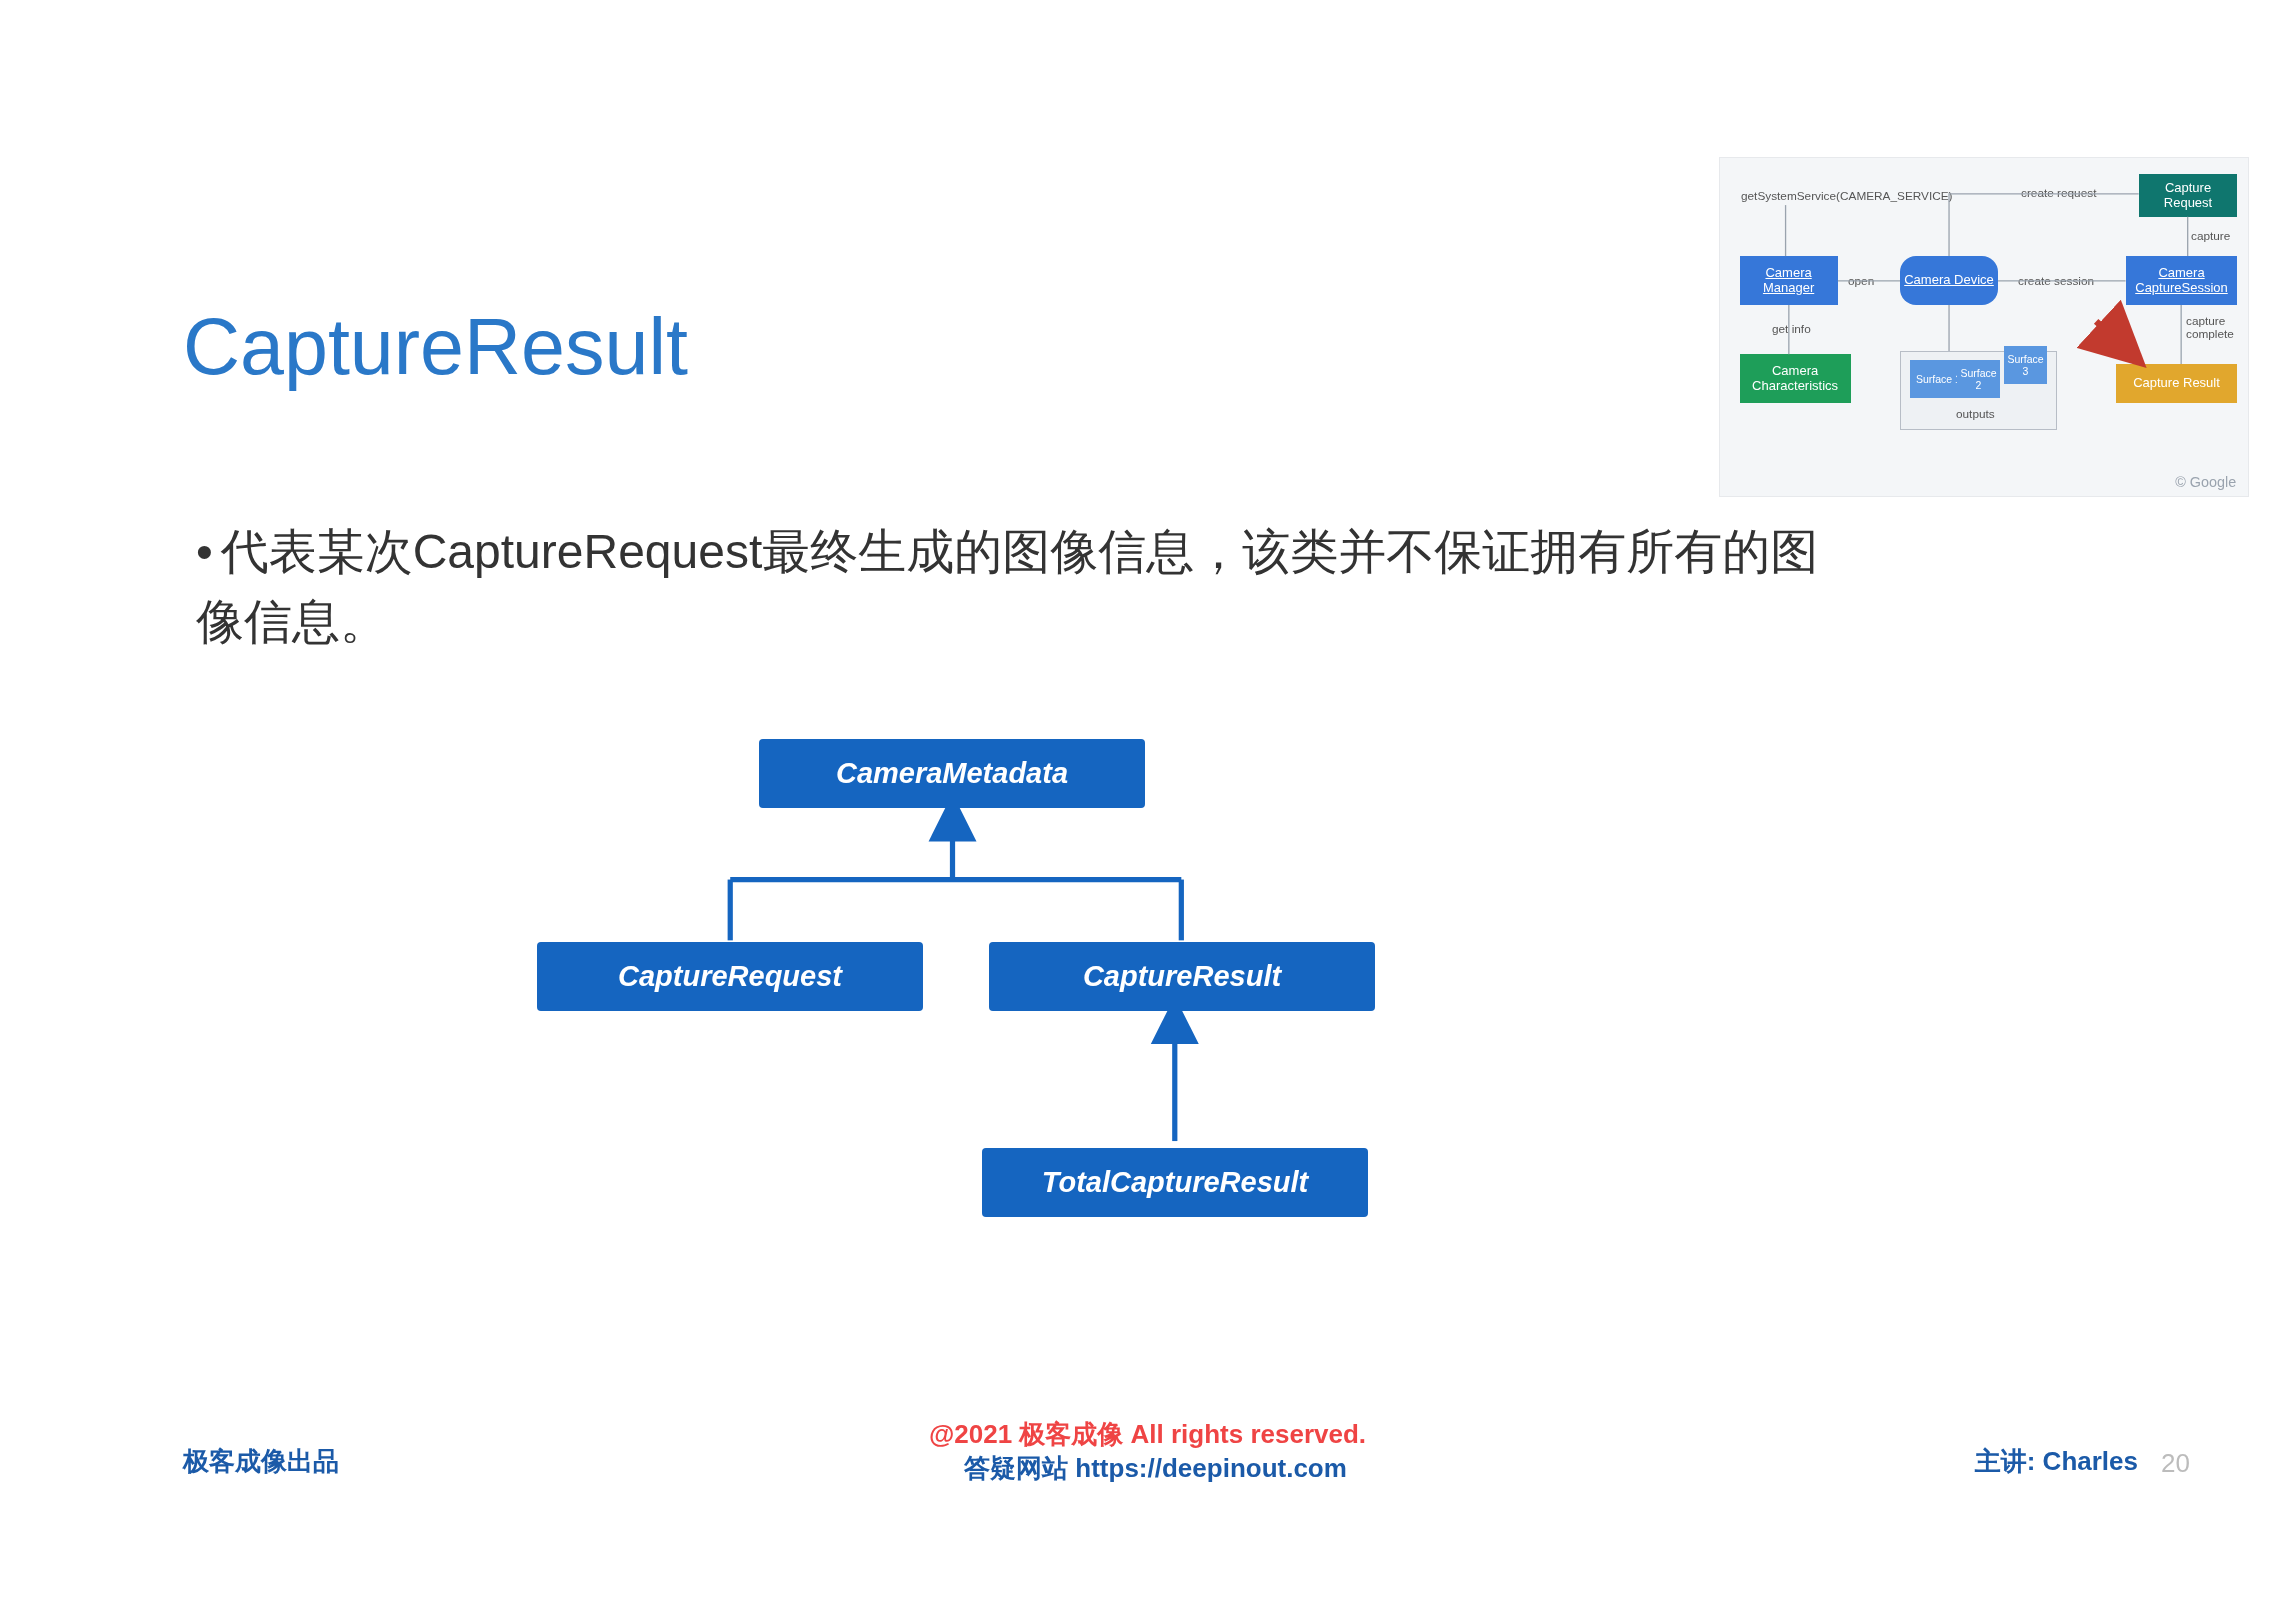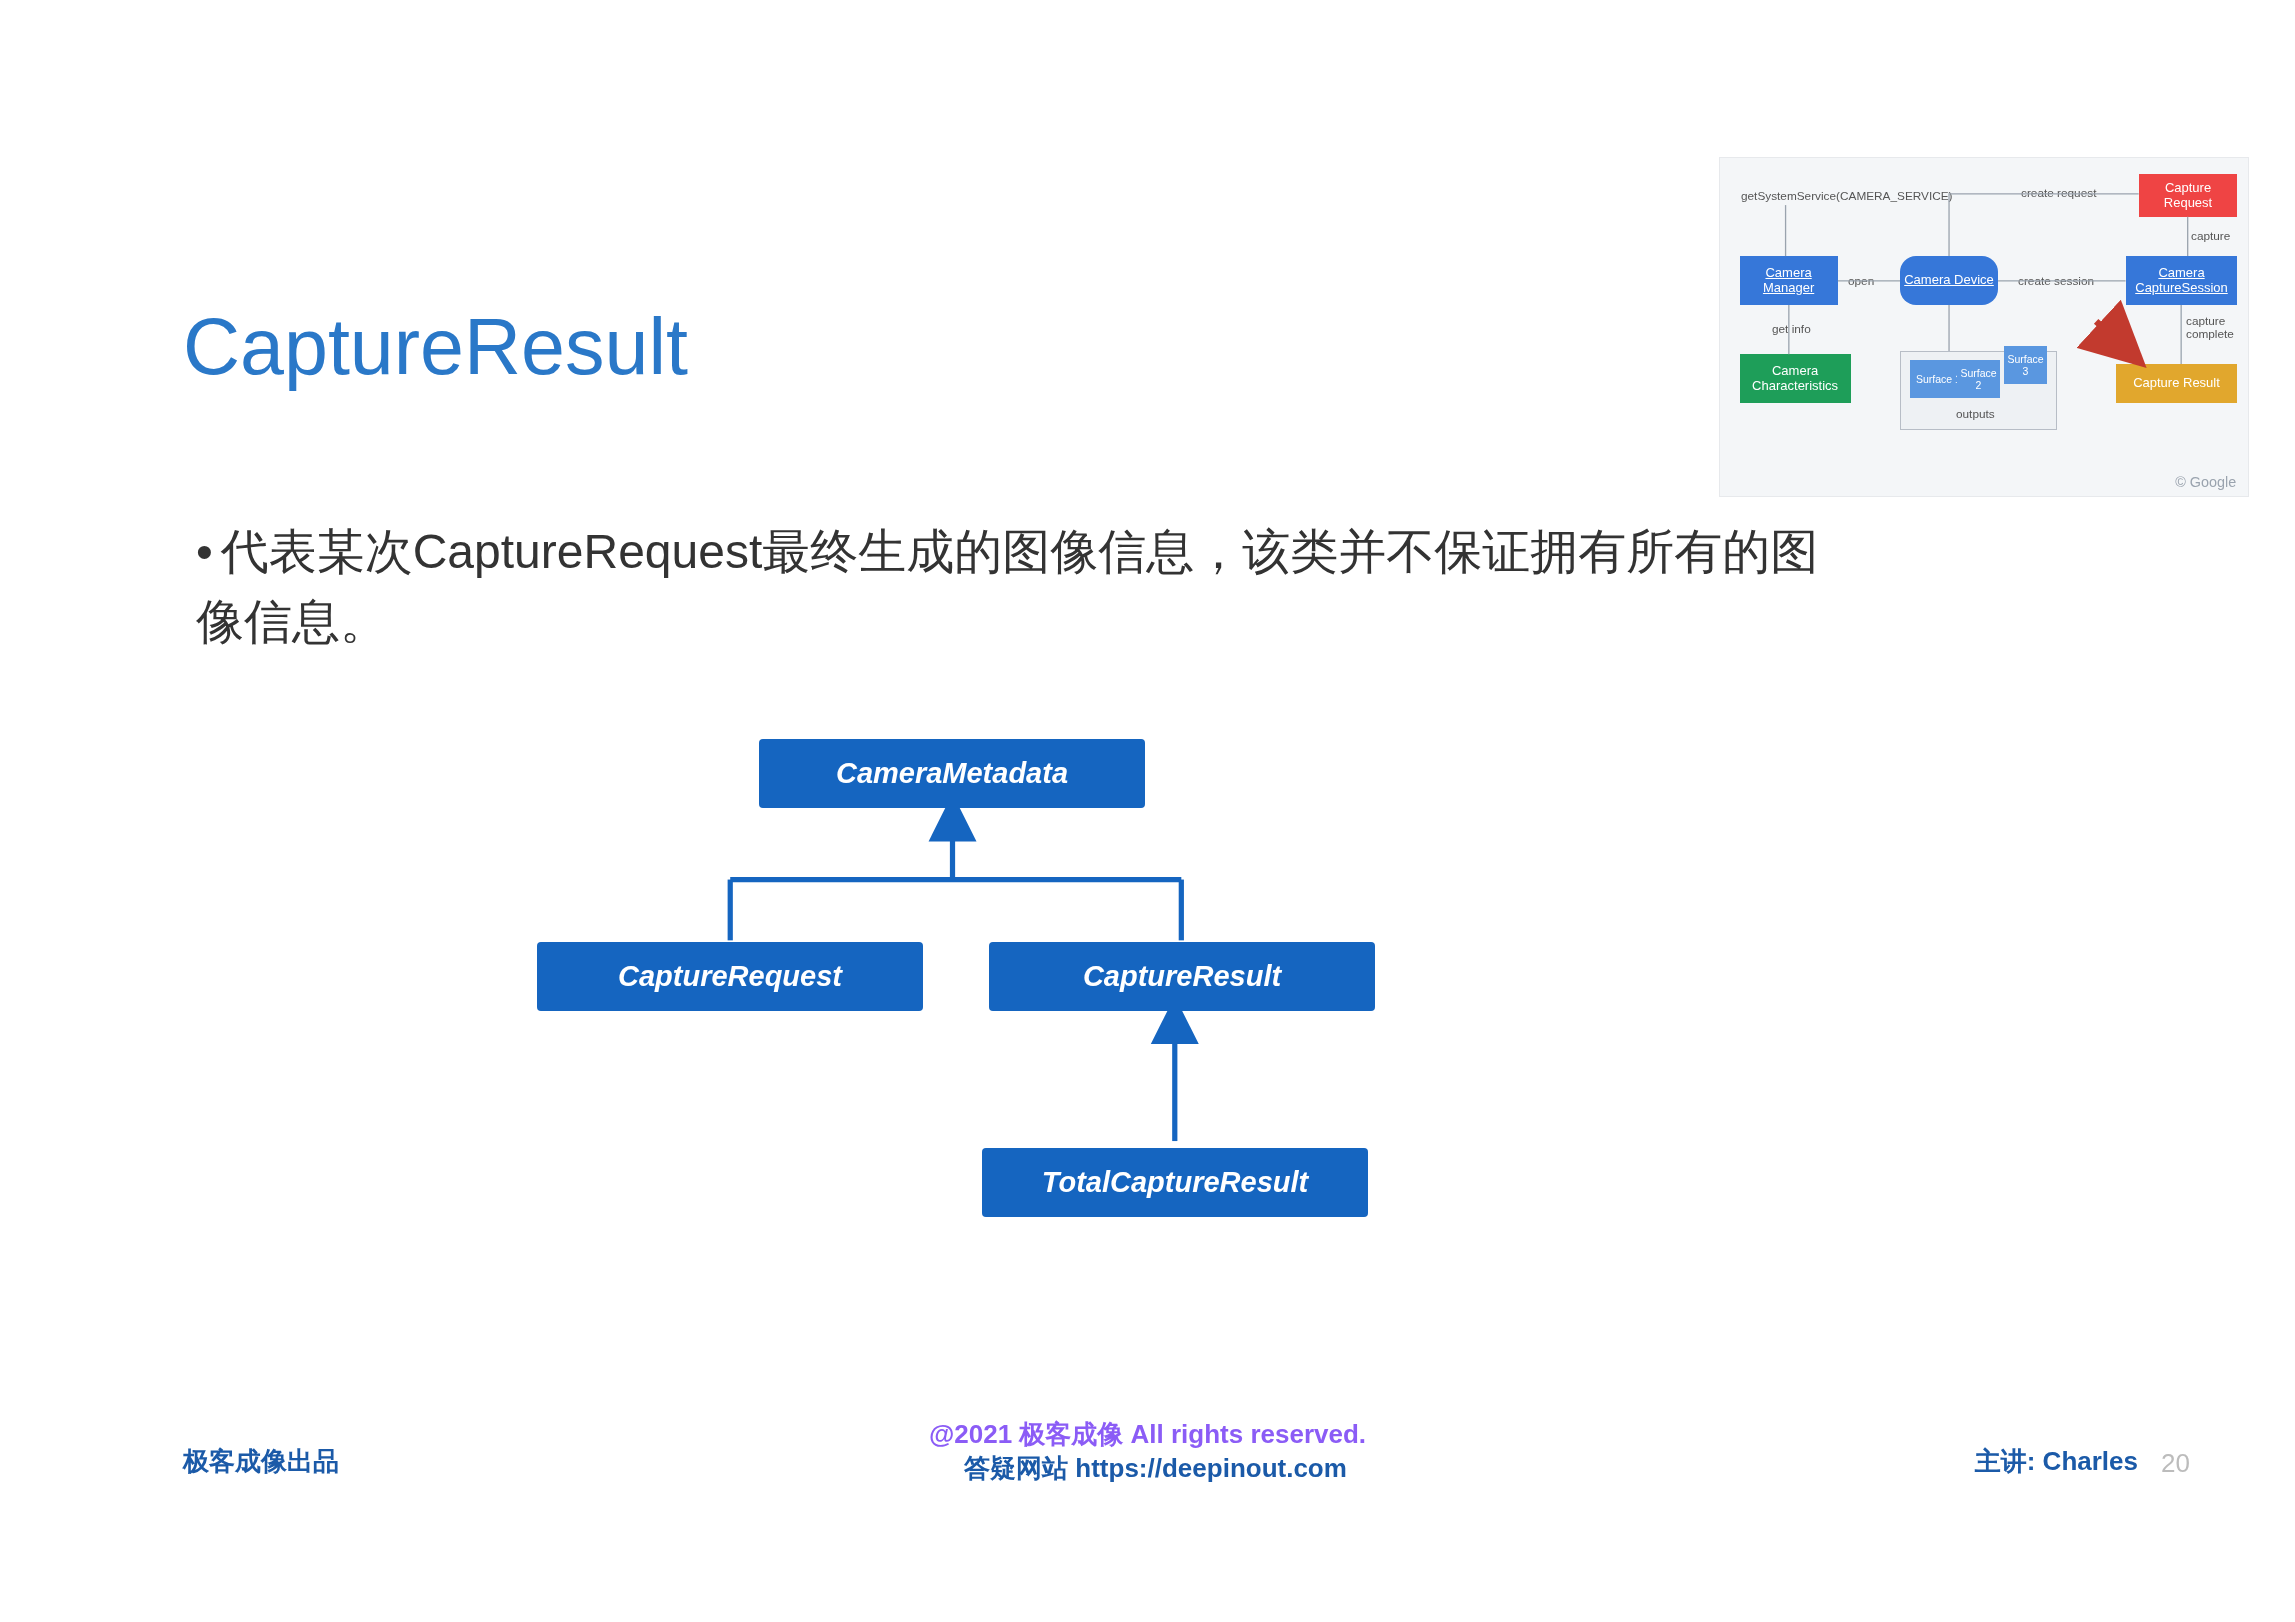--- a/index.html
+++ b/index.html
@@ -67,30 +67,30 @@
     right: 46px;
     top: 157px;
     width: 530px;
     height: 340px;
     background: #f4f6f8;
     border: 0.7px solid #e7e9ec;
   }
   .tb { position: absolute; color: #fff; font-size: 13px; text-align: center; display:flex; align-items:center; justify-content:center; line-height:1.15; }
   .tb-blue  { background:#3677d9;text-decoration:underline; }
   .tb-green { background:#1e9e59; }
-  .tb-red   { background:#ef4444; }
+  .tb-red   { background:#0f766e; }
   .tb-amber { background:#e1a72d; }
   .tb-surface { background:#5a97e0; }
   .tlabel { position:absolute; font-size:11.8px; color:#555; }
   .outbox { position:absolute; border:0.7px solid #b7bdc6; background:#eef1f4; }
   .copy { position:absolute; right:11.8px; bottom:6.5px; font-size:14.4px; color:#9aa3ae; }
 
   
   .footer-left  { position:absolute; left: 183px;  bottom: 144px; font-size: 26px; color:#1b5aa8; font-weight:600; }
-  .footer-mid1  { position:absolute; left: 0; right:0; bottom: 171px; text-align:center; font-size: 26px; color:#8b5cf6; font-weight:600; }
+  .footer-mid1  { position:absolute; left: 0; right:0; bottom: 171px; text-align:center; font-size: 26px; color:#ef4444; font-weight:600; }
   .footer-mid2  { position:absolute; left: 0; right:0; bottom: 137px; text-align:center; font-size: 26px; color:#1b5aa8; font-weight:600;padding-left:16px; }
   .footer-right { position:absolute; right: 157px; bottom: 144px; font-size: 26px; color:#1b5aa8; font-weight:600; }
   .page-num     { position:absolute; right: 105px; bottom: 144px; font-size: 26px; color:#bcbcbc; }
 </style>
 </head>
 <body>
 
 <div class="title">CaptureResult</div>
 
 <div class="bullet-item">

